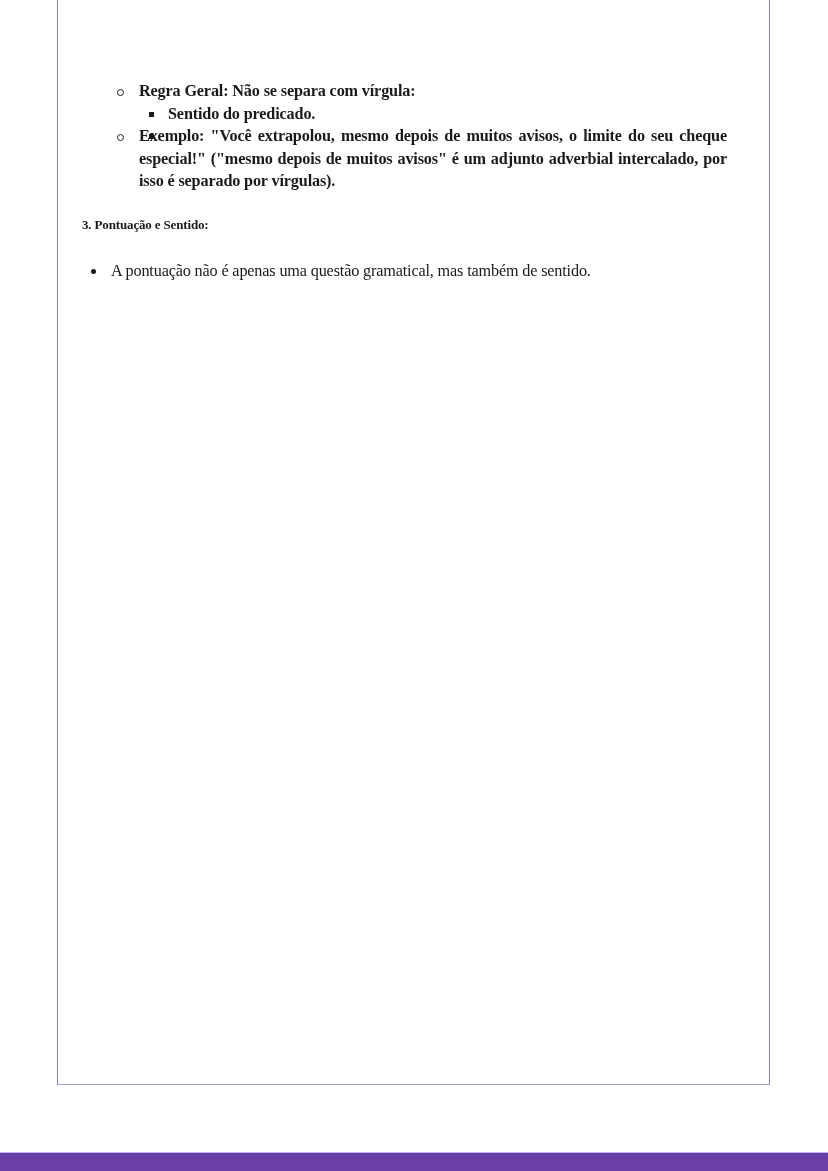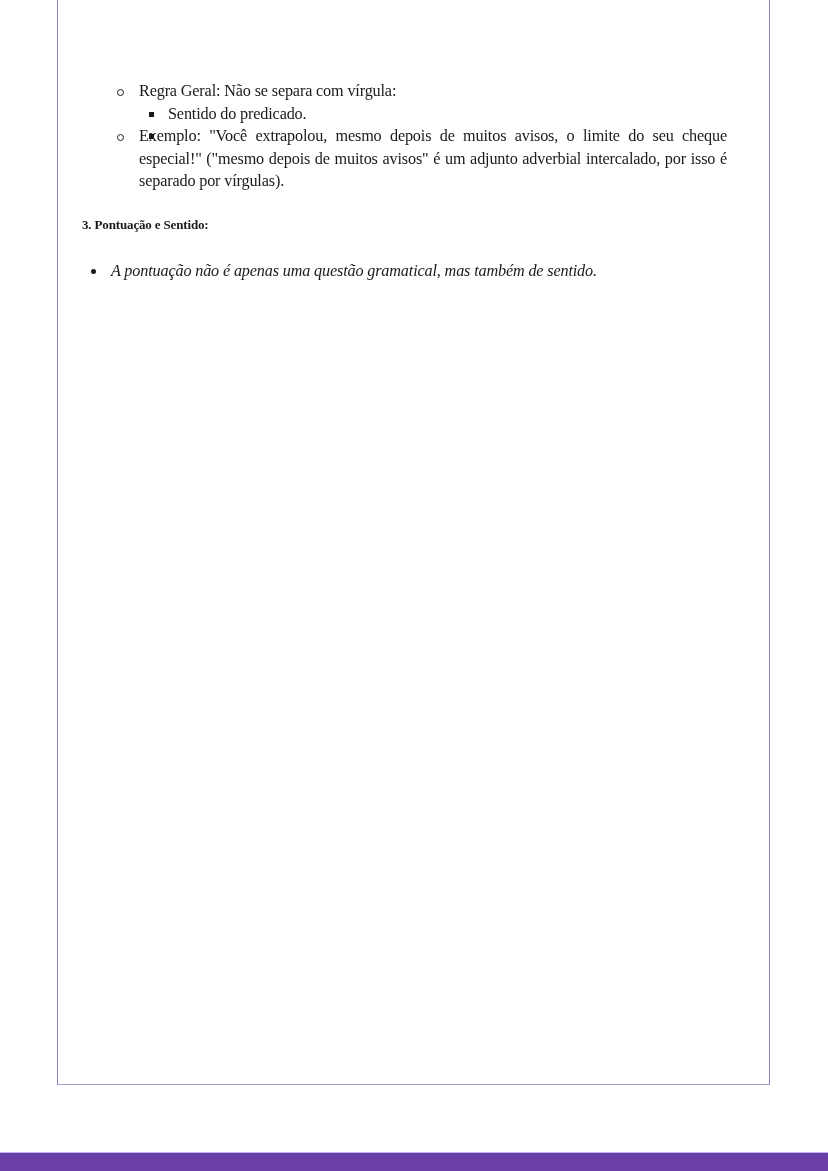--- a/index.html
+++ b/index.html
@@ -39,20 +39,21 @@
     ul {
       margin: 0;
       padding: 0;
       list-style: none;
     }
     li {
       position: relative;
     }
     .list-circle > li {
       padding-left: 57px;
+      font-weight: bold;
     }
     .list-circle > li > .bullet {
       position: absolute;
       left: 35px;
       top: 8.5px;
       width: 5px;
       height: 5px;
       border: 1.2px solid #1a1a1a;
       border-radius: 50%;
     }
@@ -71,21 +72,20 @@
       margin: 21px 0 0 0;
       font-weight: bold;
       font-size: 13px;
       line-height: 22px;
     }
     .list-disc {
       margin-top: 24px !important;
     }
     .list-disc > li {
       padding-left: 29px;
-      font-style: italic;
     }
     .list-disc > li > .bullet {
       position: absolute;
       left: 9px;
       top: 9px;
       width: 5px;
       height: 5px;
       background: #1a1a1a;
       border-radius: 50%;
     }

